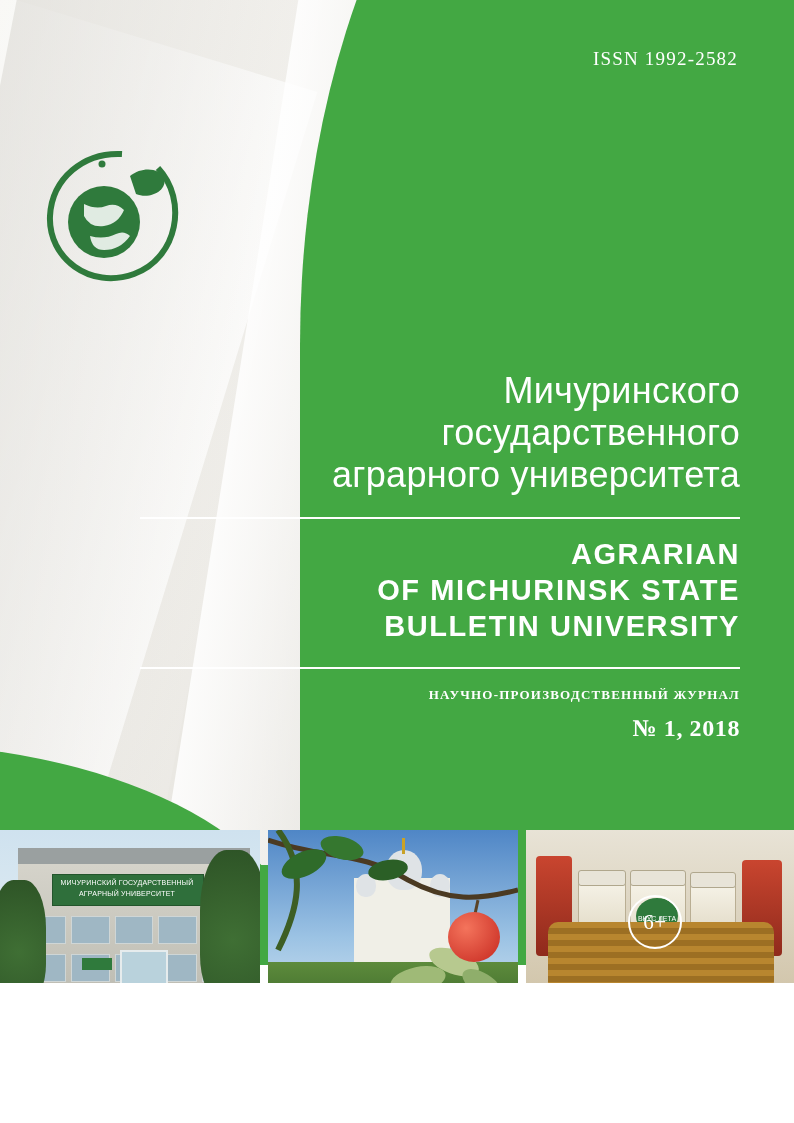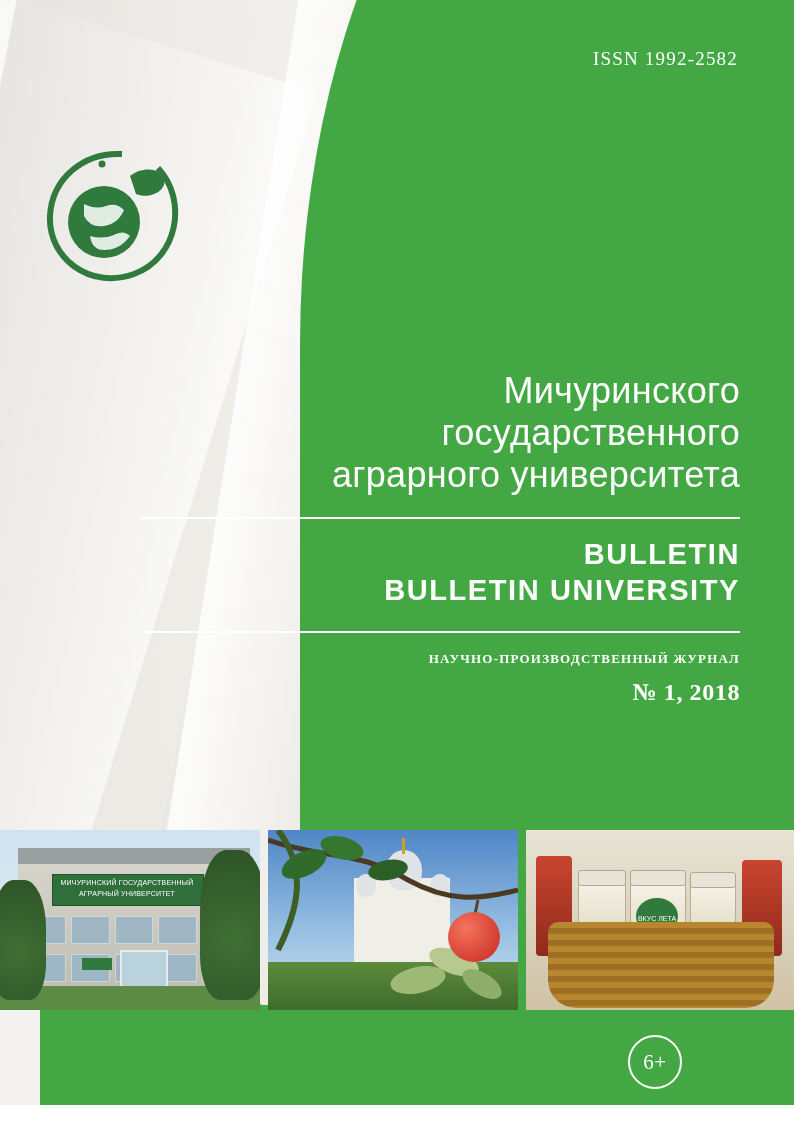--- a/index.html
+++ b/index.html
@@ -6,21 +6,21 @@
     margin: 0;
     padding: 0;
     background: #ffffff;
   }
   body {
     font-family: "Liberation Sans", sans-serif;
   }
   #cover {
     position: relative;
     width: 794px;
-    height: 1123px;
+    height: 983px;
     overflow: hidden;
     background: #a21caf;
   }
 
   
   .bg-light {
     position: absolute;
     left: 0; top: 0; right: 0; bottom: 0;
     background: linear-gradient(115deg, #f7f6f3 0%, #eceae5 38%, #e2e0da 60%, #f4f3f0 100%);
   }
@@ -270,21 +270,22 @@
     </svg>
   </div>
 
   <div class="title-block">
     <div class="title-sub">Мичуринского</div>
     <div class="title-sub">государственного</div>
     <div class="title-sub">аграрного университета</div>
 
     <div class="rule"></div>
 
-    <div class="title-en">BULLETIN</div>
+    <div class="title-en">AGRARIAN</div>
+    <div class="title-en">OF MICHURINSK STATE</div>
     <div class="title-en">BULLETIN UNIVERSITY</div>
 
     <div class="rule"></div>
 
     <div class="journal-kind">НАУЧНО-ПРОИЗВОДСТВЕННЫЙ ЖУРНАЛ</div>
     <div class="issue">№ 1, 2018</div>
   </div>
 
   <div class="photos">
 

